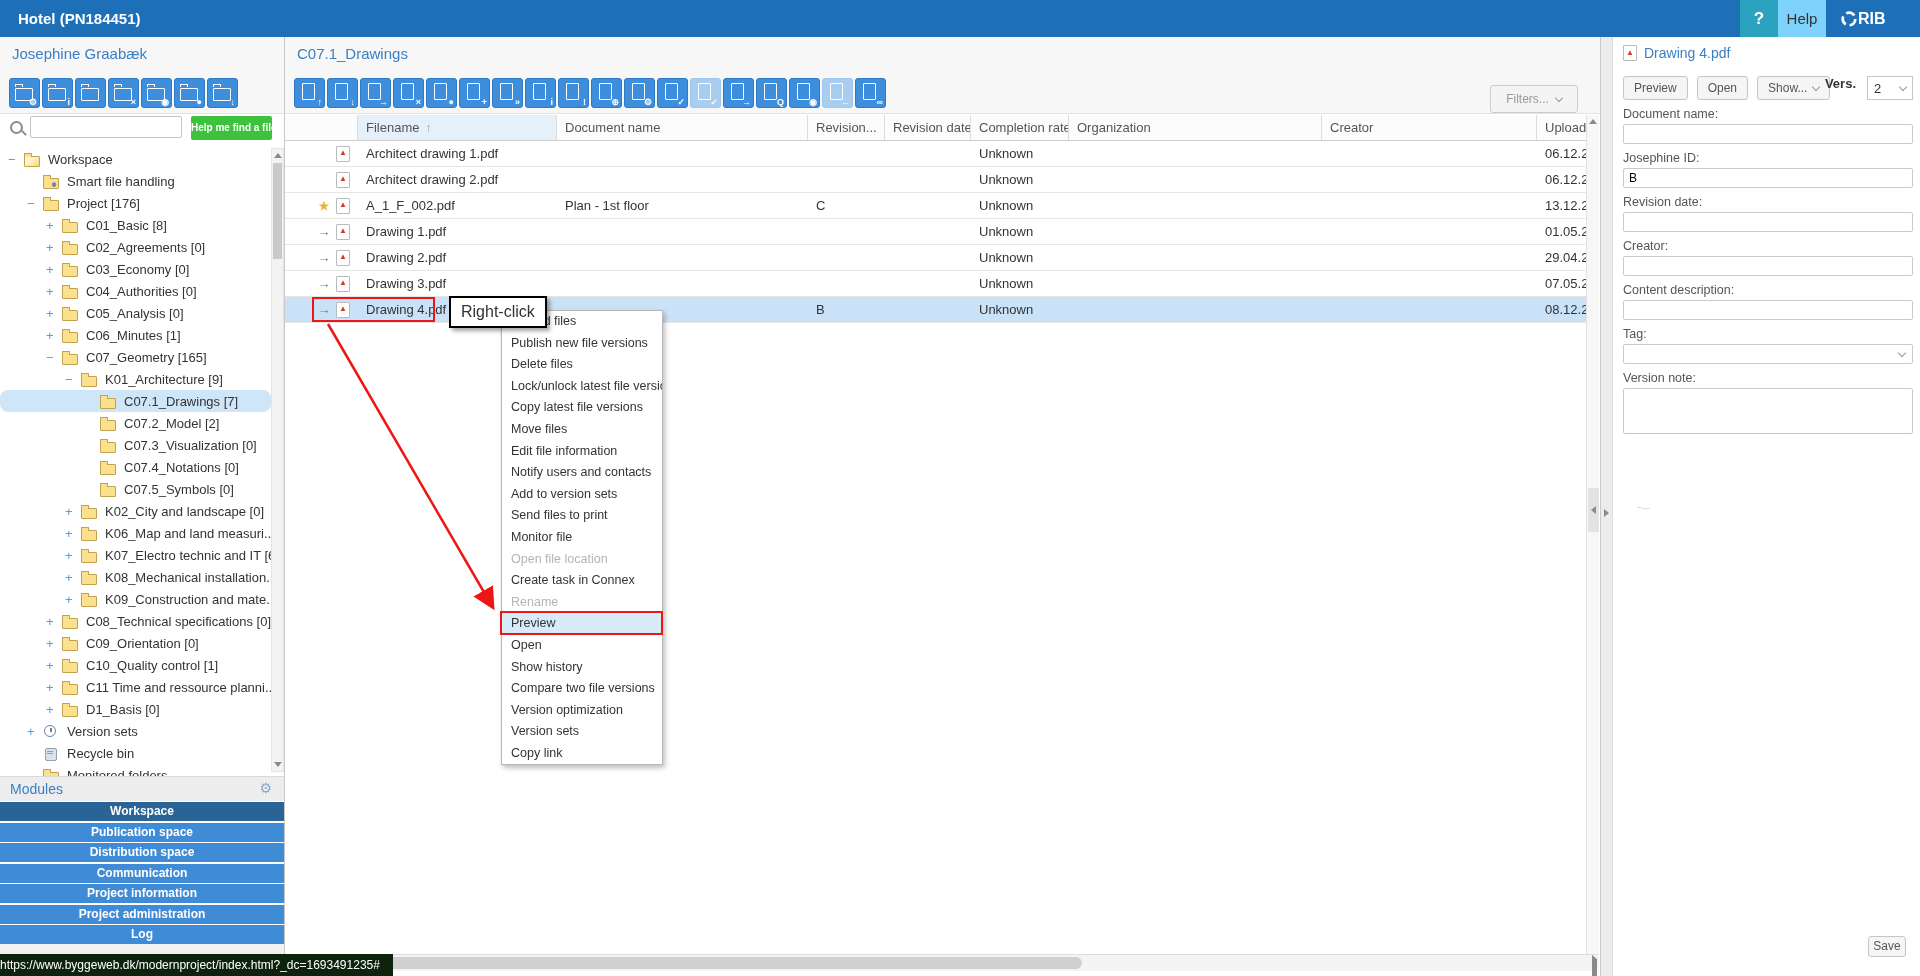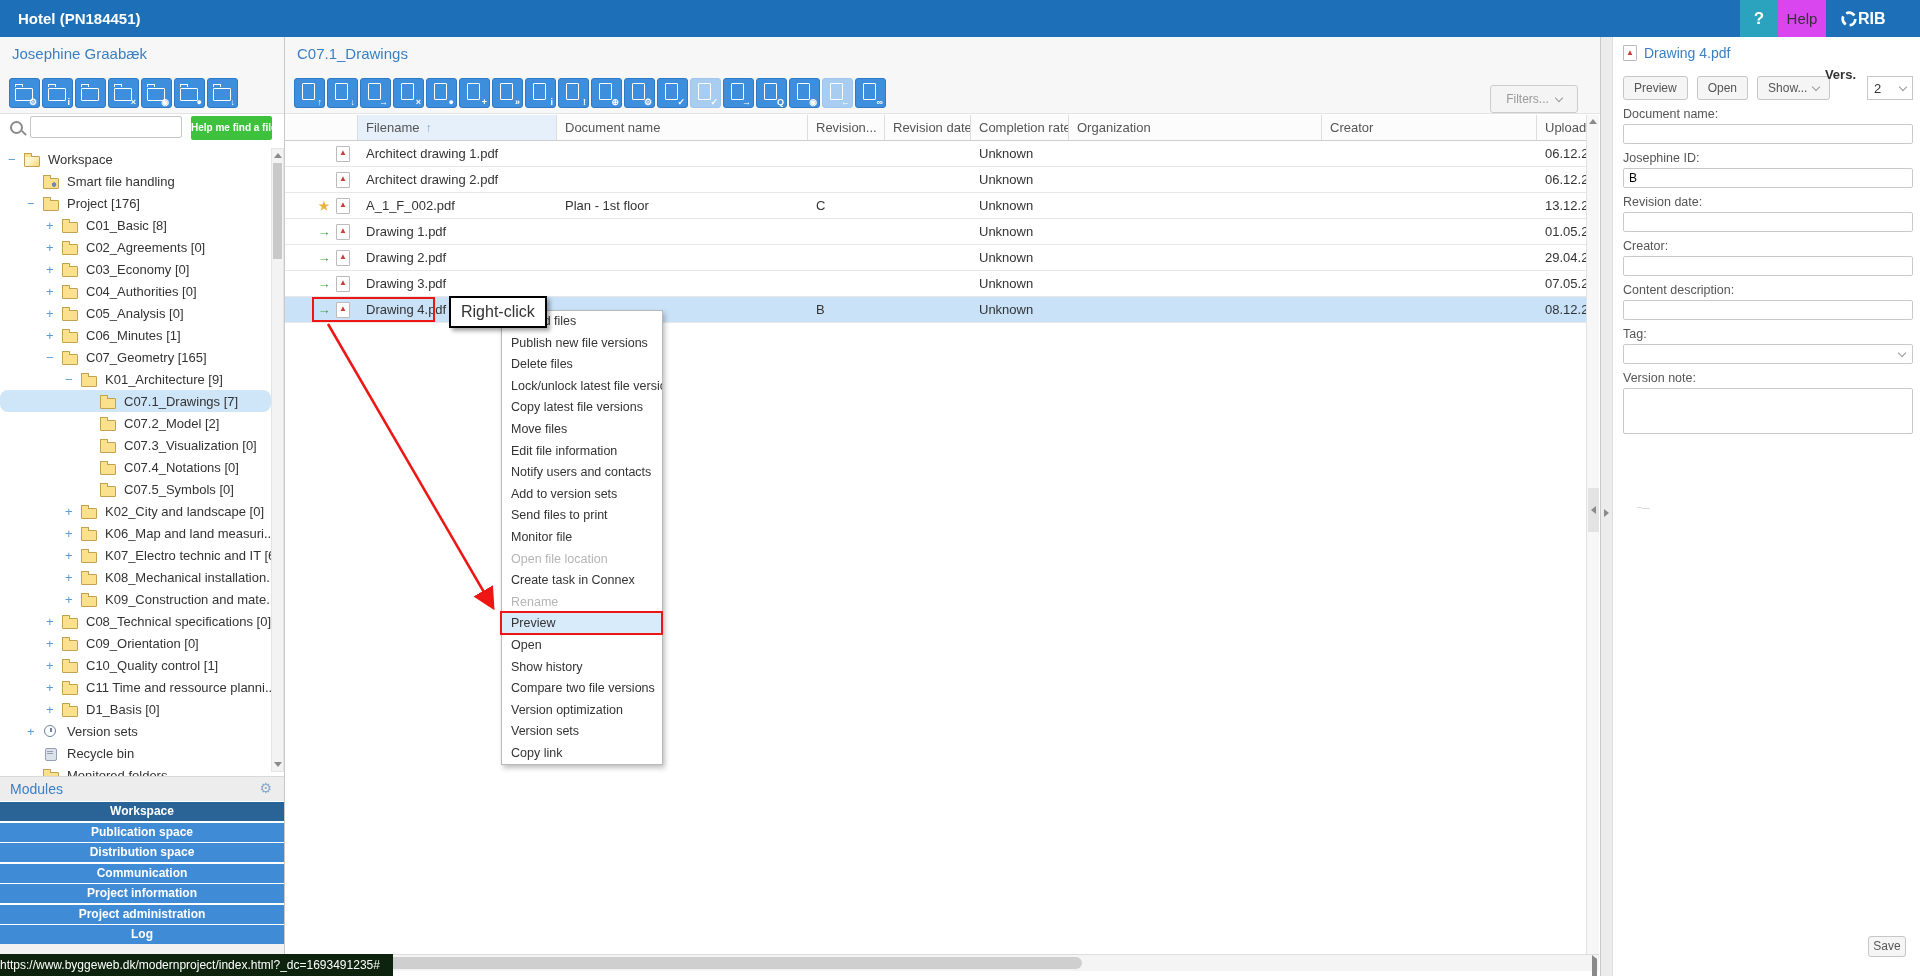--- a/index.html
+++ b/index.html
@@ -4,21 +4,21 @@
 <style>
   html,body{margin:0;padding:0;background:#fff;width:1920px;height:976px;overflow:hidden;
     font-family:"Liberation Sans",sans-serif;}
   #app{position:relative;width:1920px;height:976px;background:#fff;}
   .abs{position:absolute;}
   
   .header{left:0;top:0;width:1920px;height:37px;background:#1d70b7;}
   .htitle{position:absolute;left:18px;top:10px;font-size:15px;font-weight:bold;color:#fff;}
   .qbtn{position:absolute;left:1740px;top:0;width:38px;height:37px;background:#2ba3bf;color:#fff;
     font-size:17px;font-weight:bold;text-align:center;line-height:37px;cursor:pointer;}
-  .helpbtn{position:absolute;left:1778px;top:0;width:48px;height:37px;background:#d946ef;color:#333;
+  .helpbtn{position:absolute;left:1778px;top:0;width:48px;height:37px;background:#7dd3fc;color:#333;
     font-size:15px;text-align:center;line-height:37px;cursor:pointer;}
   .brand{position:absolute;left:1840px;top:0;height:37px;display:flex;align-items:center;
     color:#fff;font-weight:bold;font-size:16px;}
   
   .lpanel{left:0;top:37px;width:285px;height:939px;background:#fff;border-right:1px solid #c9c9c9;box-sizing:border-box;}
   .mpanel{left:285px;top:37px;width:1315px;height:939px;background:#fff;}
   .rpanel{left:1600px;top:37px;width:320px;height:939px;background:#fff;border-left:1px solid #c9c9c9;box-sizing:border-box;}
   .ptitle{position:absolute;left:0;top:0;right:0;height:34px;line-height:34px;padding-left:12px;
     font-size:15px;color:#3a7fc4;background:#f7f7f7;border-bottom:1px solid #e2e2e2;}
   
@@ -119,21 +119,21 @@
     font-size:16px;color:#333;z-index:58;box-shadow:3px 3px 4px rgba(0,0,0,.35);white-space:nowrap;}
   .redrect{position:absolute;border:2px solid #ee1515;box-sizing:border-box;z-index:54;pointer-events:none;}
   
   .rstrip{position:absolute;left:0;top:0;width:12px;height:939px;background:#ececec;border-right:1px solid #ddd;
     box-sizing:border-box;cursor:pointer;}
   .rtitle{position:absolute;left:22px;top:8px;display:flex;align-items:center;gap:7px;font-size:14px;color:#3a7fc4;}
   .gbtn{background:#f5f5f5;border:1px solid #c6c6c6;border-radius:3px;color:#555;font-size:12px;height:24px;
     line-height:22px;text-align:center;box-sizing:border-box;cursor:pointer;display:inline-flex;
     align-items:center;justify-content:center;gap:6px;padding:0 10px;}
   .btnrow{position:absolute;left:22px;top:39px;display:flex;gap:9px;}
-  .versl{position:absolute;right:64px;top:30px;font-size:13px;color:#333;font-weight:bold;}
+  .versl{position:absolute;right:64px;top:39px;font-size:13px;color:#333;font-weight:bold;}
   .verssel{position:absolute;right:7px;top:39px;width:46px;height:24px;background:#fff;border:1px solid #c6c6c6;
     box-sizing:border-box;font-size:13px;color:#333;display:flex;align-items:center;justify-content:space-between;
     padding:0 6px;cursor:pointer;}
   .fields{position:absolute;left:22px;top:70px;width:290px;}
   .field{margin-bottom:7px;}
   .flabel{font-size:12.5px;color:#555;margin-bottom:3px;}
   .fin{width:100%;height:20px;border:1px solid #c9c9c9;border-radius:2px;font-size:12px;padding:0 5px;
     box-sizing:border-box;font-family:"Liberation Sans",sans-serif;}
   .fsel{width:100%;height:20px;border:1px solid #c9c9c9;border-radius:2px;box-sizing:border-box;background:#fff;
     display:flex;align-items:center;justify-content:flex-end;padding:0 7px;cursor:pointer;}

